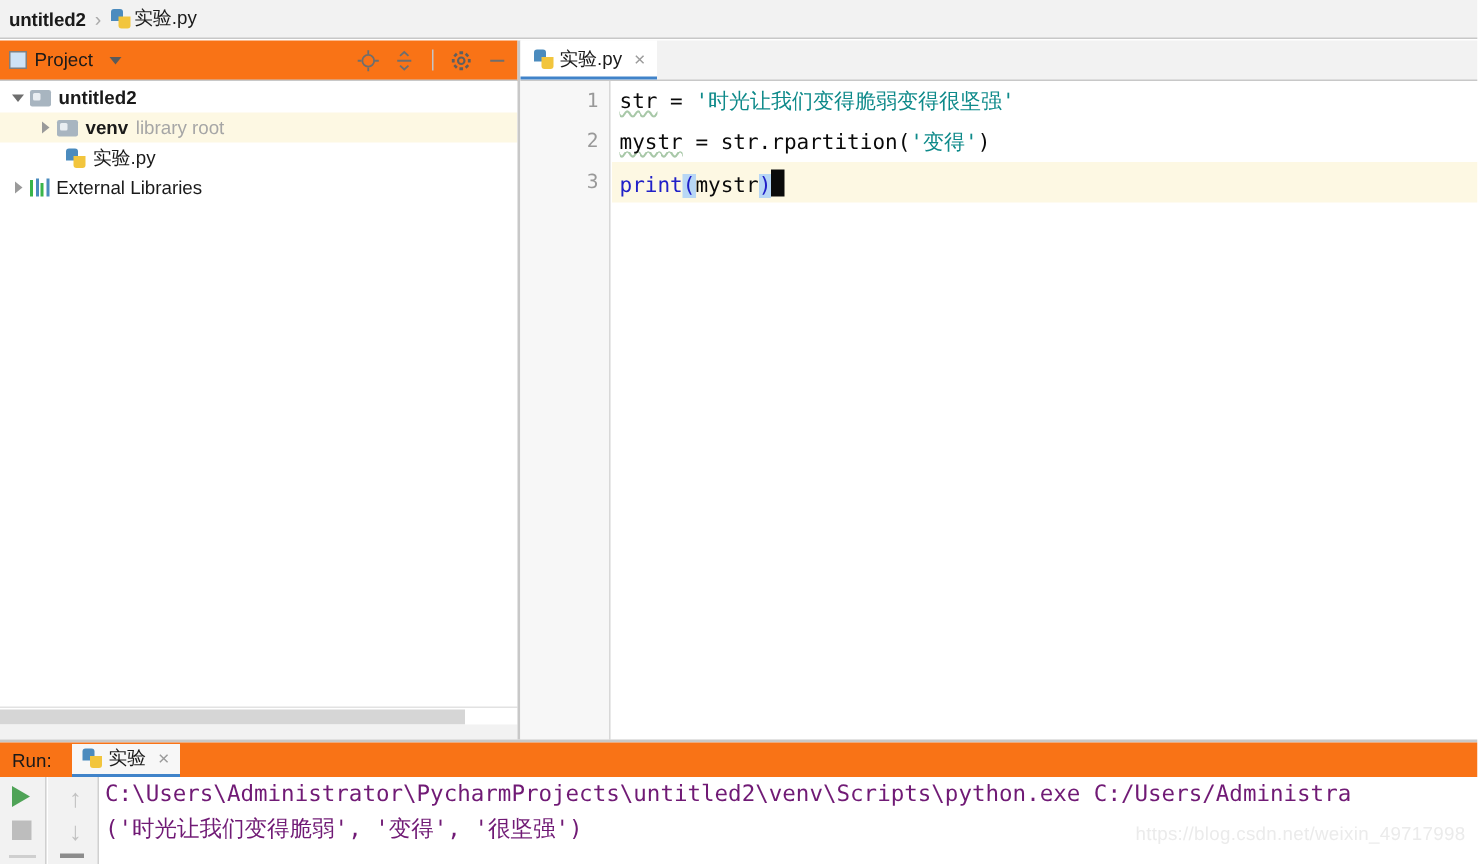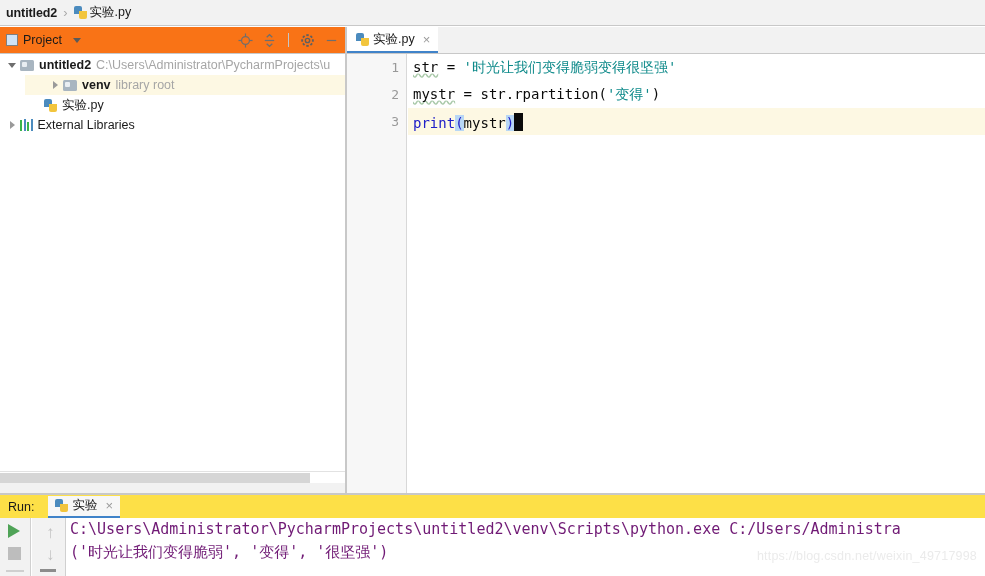--- a/index.html
+++ b/index.html
@@ -37,21 +37,21 @@
   .caret-dn{ width:0;height:0;border-left:4px solid transparent;border-right:4px solid transparent;border-top:5px solid #5a5a5a; margin-left:6px;}
   .tb-icons{ margin-left:auto; display:flex; align-items:center; gap:9px; }
   .tb-ic{ width:15px;height:15px; display:flex; align-items:center; justify-content:center; color:#6e6e6e;}
   .tb-divider{ width:1px; height:14px; background:#c5c5c5; margin:0 2px;}
 
   .proj-tree{
     position:absolute; left:0; top:55px; width:345px; height:416px;
     background:#ffffff; overflow:hidden;
   }
   .trow{ height:20px; display:flex; align-items:center; font-size:12.5px; color:#1a1a1a; white-space:nowrap; padding-left:4px;}
-  .trow.hl{ background:#fdf8e3;margin-left:25px; }
+  .trow.hl{ background:#fdf8e3; }
   .arr{ width:16px; display:flex; align-items:center; justify-content:center; color:#6e6e6e; font-size:10px;}
   .arr-dn::after{ content:""; width:0;height:0;border-left:4px solid transparent;border-right:4px solid transparent;border-top:5px solid #6e6e6e;}
   .arr-rt::after{ content:""; width:0;height:0;border-top:4px solid transparent;border-bottom:4px solid transparent;border-left:5px solid #9a9a9a;}
   .ind1{ padding-left:4px; } .ind2{ padding-left:22px; } .ind3{ padding-left:44px; }
   .folder{ width:14px;height:11px;background:#a8b5c0; border-radius:1.5px; position:relative; flex:0 0 14px;}
   .folder::before{content:"";position:absolute;left:1.5px;top:2px;width:5px;height:5px;background:#e9eef2;border-radius:1px;}
   .bold{ font-weight:bold; }
   .muted{ color:#a6a6a6; }
   .lbl{ margin-left:5px; }
   .libs-ic{ display:flex; gap:1.5px; align-items:flex-end; height:12px; flex:0 0 auto;}
@@ -97,21 +97,21 @@
   .c-str{ color:#0e8a8a; }
   .c-fn{ color:#2020c8; }
   .c-kwsel{ background:#b8d7f5; }
   .squig{ text-decoration:underline wavy #a8c8a8; text-decoration-skip-ink:none;}
   .caret{ display:inline-block; width:9px; height:18px; background:#0a0a0a; vertical-align:-3px;}
 
   
   .run-split{ position:absolute; left:0; top:493px; width:985px; height:2px; background:#c8c8c8;}
   .run-bar{
     position:absolute; left:0; top:495px; width:985px; height:23px;
-    background:#fde047; display:flex; align-items:center; padding-left:8px;
+    background:#f97316; display:flex; align-items:center; padding-left:8px;
   }
   .run-lbl{ font-size:12.5px; color:#1a1a1a; margin-right:14px;}
   .run-tab{
     height:22px; display:flex; align-items:center; gap:4px; padding:0 7px;
     font-size:12.5px; color:#1a1a1a; background:#f7f7f7; border-bottom:2px solid #4083c9;
   }
 
   .run-body{ position:absolute; left:0; top:518px; width:985px; height:58px; background:#ffffff;}
   .run-gut1{ position:absolute; left:0; top:0; width:31px; height:58px; background:#f2f2f2; border-right:1px solid #d0d0d0;}
   .run-gut2{ position:absolute; left:32px; top:0; width:34px; height:58px; background:#f2f2f2; border-right:1px solid #d0d0d0;}
@@ -194,21 +194,20 @@
       </span>
     </span>
   </div>
 
   <div class="proj-tree">
 
     <div class="trow ind1">
       <span class="arr arr-dn"></span>
       <span class="folder"></span>
       <span class="lbl bold">untitled2</span>
-      <span class="lbl muted">C:\Users\Administrator\PycharmProjects\u</span>
     </div>
 
     <div class="trow ind2 hl">
       <span class="arr arr-rt"></span>
       <span class="folder"></span>
       <span class="lbl bold">venv</span>
       <span class="lbl muted">library root</span>
     </div>
 
     <div class="trow ind3">

